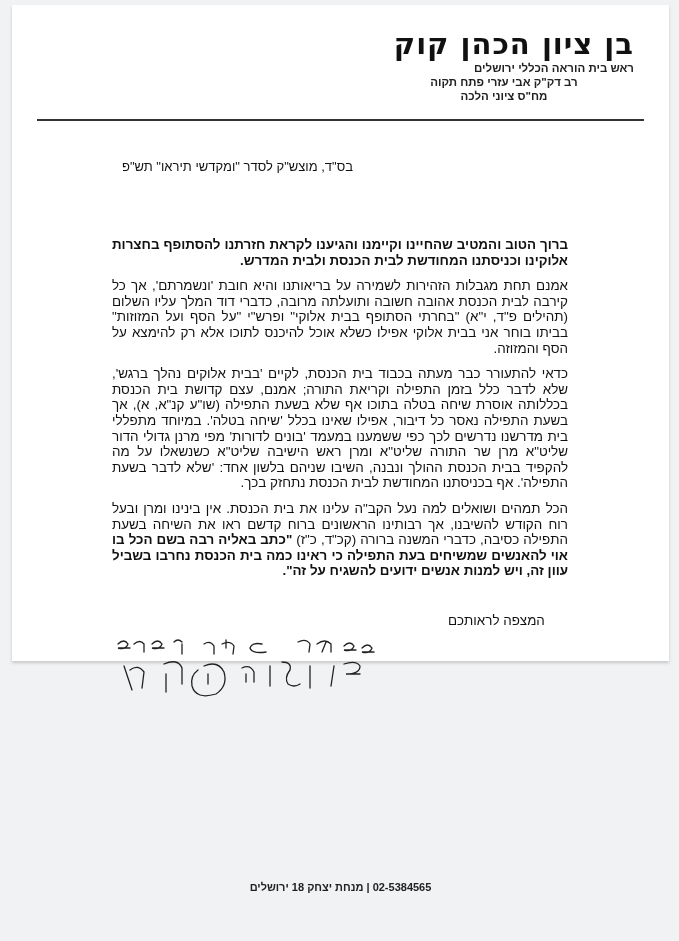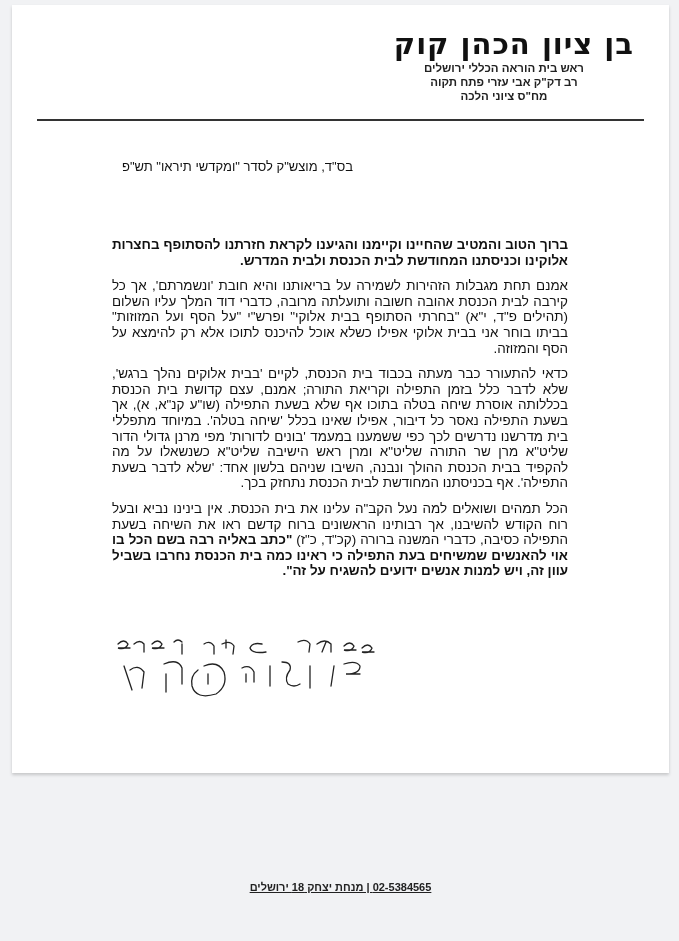--- a/index.html
+++ b/index.html
@@ -3,37 +3,37 @@
 <meta charset="utf-8">
 <style>
   html, body { margin:0; padding:0; }
   body {
     width:679px; height:941px; overflow:hidden;
     background:#f1f2f4;
     font-family:"Liberation Sans", "DejaVu Sans", sans-serif;
     position:relative;
   }
   .sheet {
-    position:absolute; left:12px; top:5px; width:657px; height:768px;
+    position:absolute; left:12px; top:5px; width:657px; height:656px;
     background:#ffffff;
     box-shadow:0 2px 3px rgba(0,0,0,0.18);
   }
   .letterhead {
     position:absolute; right:35px; top:22px; width:260px;
     direction:rtl; text-align:center;
   }
   .lh-name {
     font-family:"DejaVu Sans", sans-serif;
     font-size:29px; font-weight:bold; color:#111; letter-spacing:1px;
     text-align:right; line-height:34px;
   }
   .lh-line {
     font-size:11.5px; font-weight:bold; color:#222; line-height:14px;
   }
-  .lh-line.l1 { padding-right:0; }
+  .lh-line.l1 { text-align:right; padding-right:0; }
   .hr {
     position:absolute; left:25px; right:25px; top:114px;
     height:2px; background:#333;
   }
   .date {
     position:absolute; left:100px; right:316px; top:154px;
     direction:rtl; text-align:right;
     font-size:13px; color:#111;
   }
   .body {
@@ -50,21 +50,20 @@
   .closing-label {
     font-size:13.4px; color:#111; text-align:left; width:120px; direction:rtl;
   }
   .signature {
     position:absolute; left:100px; top:625px; width:270px; height:75px;
   }
   .footer {
     position:absolute; left:0; right:0; top:876px;
     text-align:center; font-size:11px; font-weight:bold; color:#222;
     direction:rtl;
-    text-decoration:underline;
   }
 </style>
 </head>
 <body>
 
 <div class="sheet">
 
   <div class="letterhead">
     <div class="lh-name">בן ציון הכהן קוק</div>
     <div class="lh-line l1">ראש בית הוראה הכללי ירושלים</div>
@@ -73,23 +72,26 @@
   </div>
 
   <div class="hr"></div>
 
   <div class="date">בס"ד, מוצש"ק לסדר "ומקדשי תיראו" תש"פ</div>
 
   <div class="body">
     <p class="bold">ברוך הטוב והמטיב שהחיינו וקיימנו והגיענו לקראת חזרתנו להסתופף בחצרות אלוקינו וכניסתנו המחודשת לבית הכנסת ולבית המדרש.</p>
     <p>אמנם תחת מגבלות הזהירות לשמירה על בריאותנו והיא חובת 'ונשמרתם', אך כל קירבה לבית הכנסת אהובה חשובה ותועלתה מרובה, כדברי דוד המלך עליו השלום (תהילים פ"ד, י"א) "בחרתי הסתופף בבית אלוקי" ופרש"י "על הסף ועל המזוזות" בביתו בוחר אני בבית אלוקי אפילו כשלא אוכל להיכנס לתוכו אלא רק להימצא על הסף והמזוזה.</p>
     <p>כדאי להתעורר כבר מעתה בכבוד בית הכנסת, לקיים 'בבית אלוקים נהלך ברגש', שלא לדבר כלל בזמן התפילה וקריאת התורה; אמנם, עצם קדושת בית הכנסת בכללותה אוסרת שיחה בטלה בתוכו אף שלא בשעת התפילה (שו"ע קנ"א, א), אך בשעת התפילה נאסר כל דיבור, אפילו שאינו בכלל 'שיחה בטלה'. במיוחד מתפללי בית מדרשנו נדרשים לכך כפי ששמענו במעמד 'בונים לדורות' מפי מרנן גדולי הדור שליט"א מרן שר התורה שליט"א ומרן ראש הישיבה שליט"א כשנשאלו על מה להקפיד בבית הכנסת ההולך ונבנה, השיבו שניהם בלשון אחד: 'שלא לדבר בשעת התפילה'. אף בכניסתנו המחודשת לבית הכנסת נתחזק בכך.</p>
-    <p><span>הכל תמהים ושואלים למה נעל הקב"ה עלינו את בית הכנסת. אין בינינו נביא ובעל רוח הקודש להשיבנו, אך רבותינו הראשונים ברוח קדשם ראו את השיחה בשעת התפילה כסיבה, כדברי המשנה ברורה (קכ"ד, כ"ז) </span><span class="bold">"כתב באליה רבה בשם הכל בו אוי להאנשים שמשיחים בעת התפילה כי ראינו כמה בית הכנסת נחרבו בשביל עוון זה, ויש למנות אנשים ידועים להשגיח על זה".</span></p>
+    <p><span>הכל תמהים ושואלים למה נעל הקב"ה עלינו את בית הכנסת. אין בינינו ומרן ובעל רוח הקודש להשיבנו, אך רבותינו הראשונים ברוח קדשם ראו את השיחה בשעת התפילה כסיבה, כדברי המשנה ברורה (קכ"ד, כ"ז) </span><span class="bold">"כתב באליה רבה בשם הכל בו אוי להאנשים שמשיחים בעת התפילה כי ראינו כמה בית הכנסת נחרבו בשביל עוון זה, ויש למנות אנשים ידועים להשגיח על זה".</span></p>
   </div>
 
+  <div class="closing">
+    <div class="closing-label">המצפה לראותכם</div>
+  </div>
 
   <div class="signature">
     <svg width="270" height="75" viewBox="0 0 270 75">
       <g fill="none" stroke="#222" stroke-width="1.3" stroke-linecap="round">
 
         <path d="M250 18 q6 -6 10 0 q-2 6 -10 4 l12 0"></path>
         <path d="M232 16 q6 -6 10 0 q-2 6 -10 4 l12 0"></path>
         <path d="M205 14 q8 -6 14 0 l0 8 M214 12 l-4 10"></path>
         <path d="M186 12 q8 -4 12 2 l-1 8"></path>
         <path d="M150 14 q-10 -2 -12 4 q2 6 16 4"></path>

